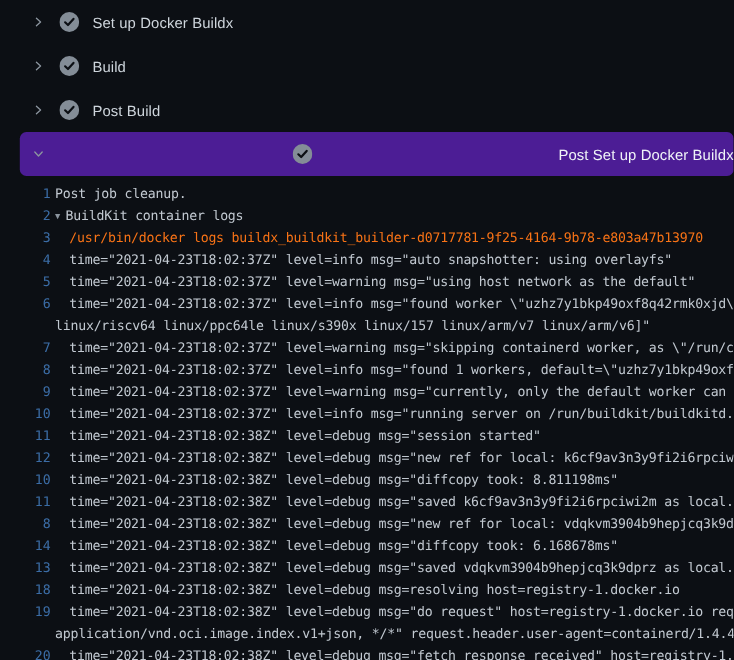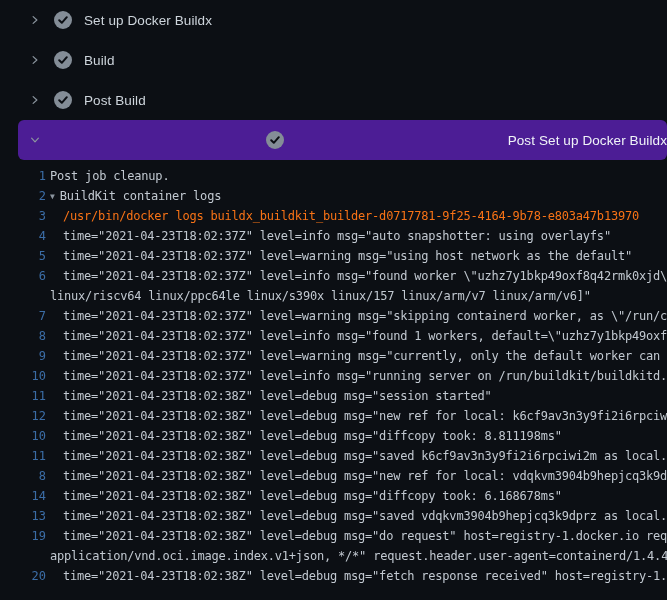--- a/index.html
+++ b/index.html
@@ -138,16 +138,17 @@
     <div class="log-row"><span class="log-num">8</span><span class="log-text indent">time="2021-04-23T18:02:37Z" level=info msg="found 1 workers, default=\"uzhz7y1bkp49oxf"</span></div>
     <div class="log-row"><span class="log-num">9</span><span class="log-text indent">time="2021-04-23T18:02:37Z" level=warning msg="currently, only the default worker can b</span></div>
     <div class="log-row"><span class="log-num">10</span><span class="log-text indent">time="2021-04-23T18:02:37Z" level=info msg="running server on /run/buildkit/buildkitd.s</span></div>
     <div class="log-row"><span class="log-num">11</span><span class="log-text indent">time="2021-04-23T18:02:38Z" level=debug msg="session started"</span></div>
     <div class="log-row"><span class="log-num">12</span><span class="log-text indent">time="2021-04-23T18:02:38Z" level=debug msg="new ref for local: k6cf9av3n3y9fi2i6rpciw</span></div>
     <div class="log-row"><span class="log-num">10</span><span class="log-text indent">time="2021-04-23T18:02:38Z" level=debug msg="diffcopy took: 8.811198ms"</span></div>
     <div class="log-row"><span class="log-num">11</span><span class="log-text indent">time="2021-04-23T18:02:38Z" level=debug msg="saved k6cf9av3n3y9fi2i6rpciwi2m as local.s</span></div>
     <div class="log-row"><span class="log-num">8</span><span class="log-text indent">time="2021-04-23T18:02:38Z" level=debug msg="new ref for local: vdqkvm3904b9hepjcq3k9d</span></div>
     <div class="log-row"><span class="log-num">14</span><span class="log-text indent">time="2021-04-23T18:02:38Z" level=debug msg="diffcopy took: 6.168678ms"</span></div>
     <div class="log-row"><span class="log-num">13</span><span class="log-text indent">time="2021-04-23T18:02:38Z" level=debug msg="saved vdqkvm3904b9hepjcq3k9dprz as local.d</span></div>
+    <div class="log-row"><span class="log-num">18</span><span class="log-text indent">time="2021-04-23T18:02:38Z" level=debug msg=resolving host=registry-1.docker.io</span></div>
     <div class="log-row"><span class="log-num">19</span><span class="log-text indent">time="2021-04-23T18:02:38Z" level=debug msg="do request" host=registry-1.docker.io req</span></div>
     <div class="log-row"><span class="log-num"></span><span class="log-text">application/vnd.oci.image.index.v1+json, */*" request.header.user-agent=containerd/1.4.4</span></div>
     <div class="log-row"><span class="log-num">20</span><span class="log-text indent">time="2021-04-23T18:02:38Z" level=debug msg="fetch response received" host=registry-1.</span></div>
   </div>
 
 </body></html>

